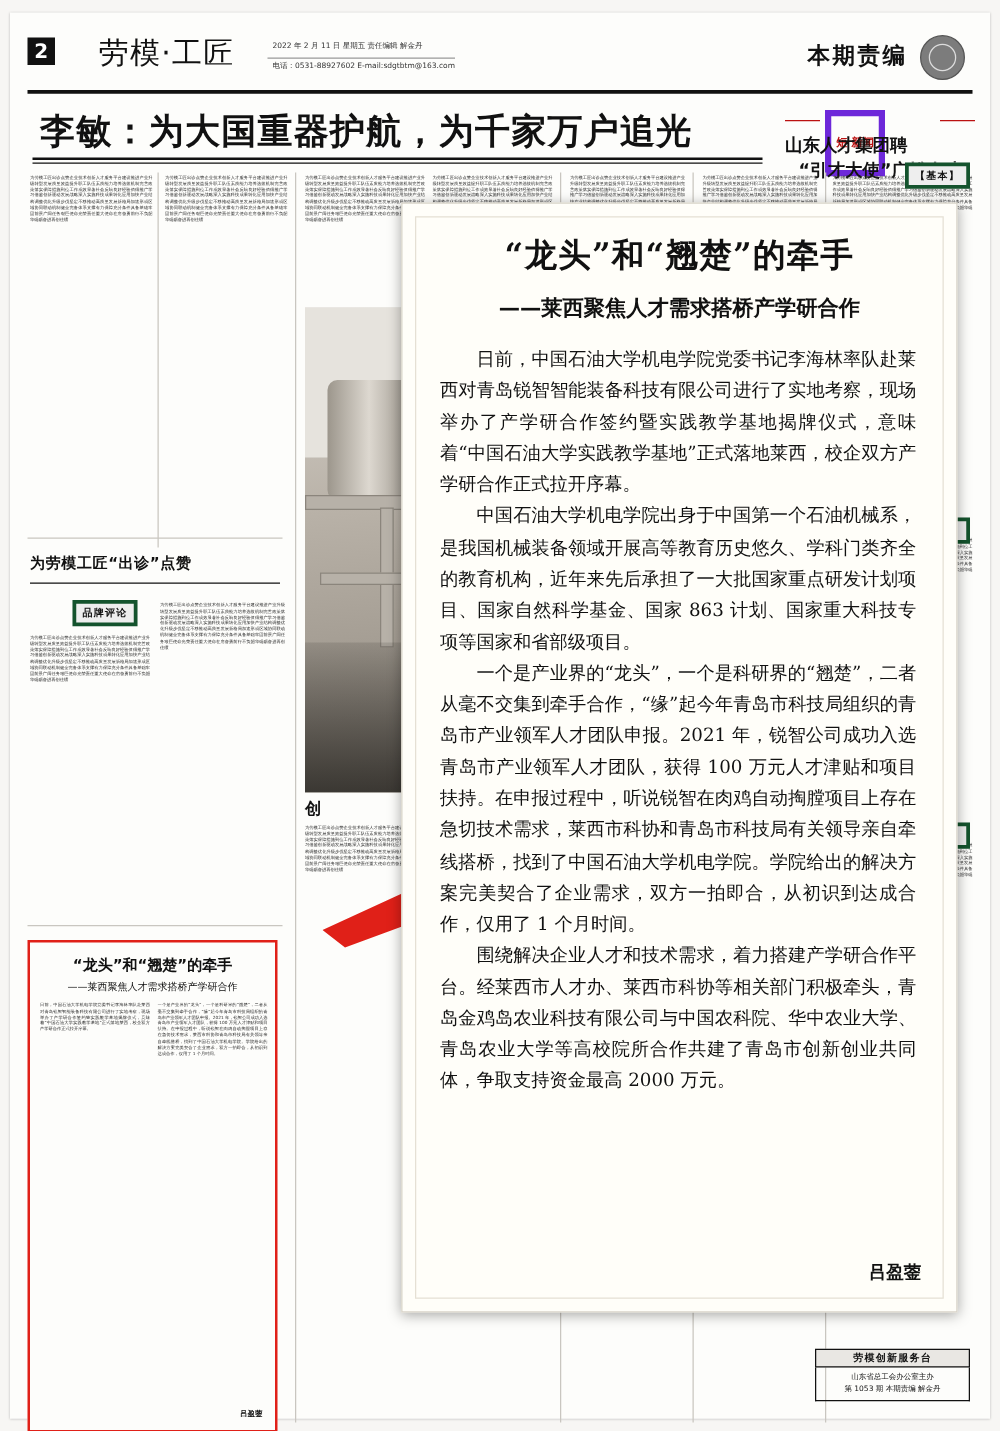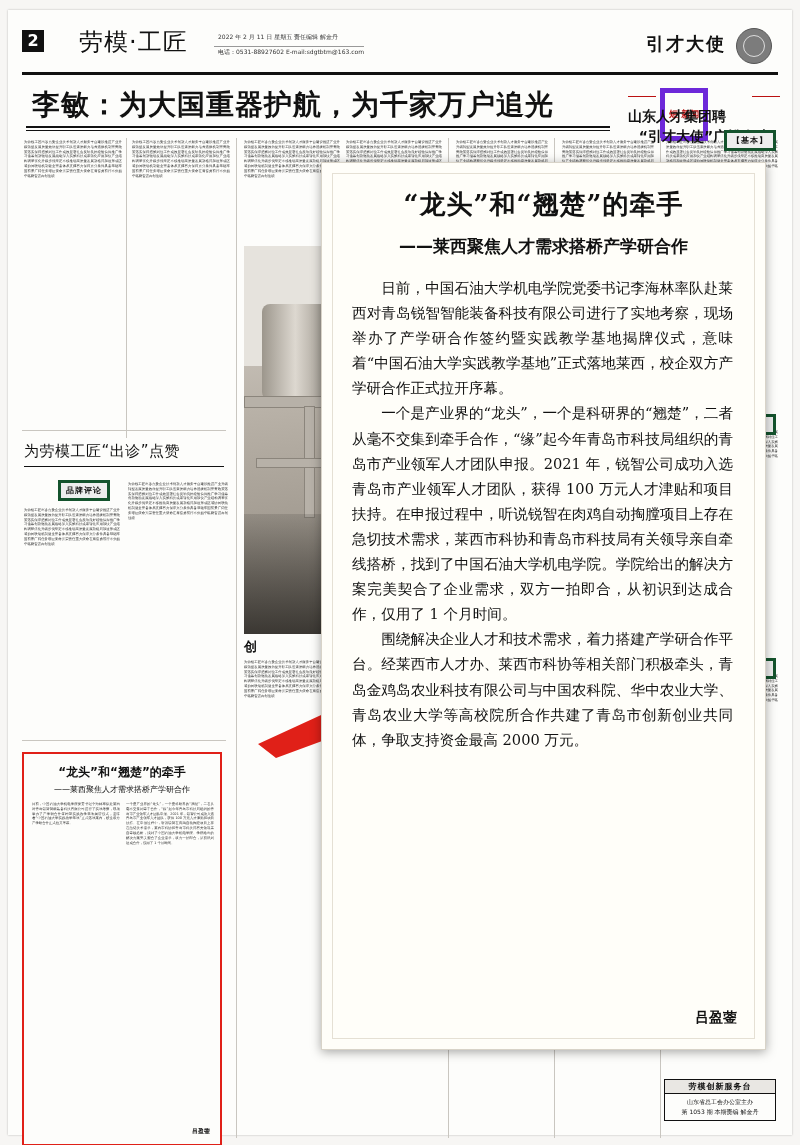--- a/index.html
+++ b/index.html
@@ -41,21 +41,21 @@
   .ear-line2{position:absolute;right:0;top:8px;width:28px;height:1px;background:#b11;}
   .ear-t1{position:absolute;left:0;top:20px;width:152px;font-size:14px;font-weight:bold;}
   .ear-t2{position:absolute;left:0;top:40px;width:152px;text-align:center;font-size:14px;font-weight:bold;}
 
   
   .col{position:absolute;font-size:3.4px;line-height:1.42;color:#2a2a2a;text-align:justify;
        word-break:break-all;overflow:hidden;}
   .vline{position:absolute;background:#c9c6c0;width:1px;}
   .hline{position:absolute;background:#c9c6c0;height:1px;}
 
-  .sub-head{position:absolute;font-size:15px;font-weight:normal;letter-spacing:.5px;}
+  .sub-head{position:absolute;font-size:12px;font-weight:bold;letter-spacing:.5px;}
   .sub-rule{position:absolute;height:1px;background:#111;}
 
   .badge{position:absolute;border:3px solid #14532d;font-size:8px;font-weight:bold;padding:2px 5px;
          background:#eee;letter-spacing:1px;}
 
   
   .photo{position:absolute;left:236px;top:236px;width:196px;height:388px;overflow:hidden;
          background:linear-gradient(175deg,#d9d4cd 0%,#b9b2a8 40%,#8d867c 100%);}
   .ph-sky{position:absolute;left:0;top:0;width:196px;height:120px;background:#e6e3dd;}
   .ph-tank{position:absolute;left:18px;top:58px;width:74px;height:96px;border-radius:8px;
@@ -71,21 +71,21 @@
   .arrow{position:absolute;left:250px;top:680px;width:120px;height:70px;}
 
   
   .clip{position:absolute;left:14px;top:742px;width:196px;height:390px;border:2px solid #e02018;
         background:#fdfdfb;}
   .clip-t1{position:absolute;left:0;top:10px;width:196px;text-align:center;font-size:12px;font-weight:bold;}
   .clip-t2{position:absolute;left:0;top:30px;width:196px;text-align:center;font-size:8px;}
   .clip-sign{position:absolute;right:10px;bottom:8px;font-size:6px;font-weight:bold;}
 
   
-  .stamp{position:absolute;right:16px;bottom:14px;width:112px;}
+  .stamp{position:absolute;right:16px;bottom:14px;width:124px;}
   .stamp-title{font-size:8px;font-weight:bold;text-align:center;border:1px solid #111;
                padding:1px 0;background:#e9e7e3;letter-spacing:1px;}
   .stamp-body{font-size:6px;text-align:center;border:1px solid #111;border-top:none;padding:3px 2px;
               line-height:1.7;}
 
   
   .overlay{position:absolute;left:313px;top:152px;width:443px;height:886px;background:#fffef9;
            border:1px solid #d8d3c8;box-shadow:0 2px 10px rgba(0,0,0,.35);}
   .ov-inner{position:absolute;left:10px;top:10px;right:10px;bottom:10px;border:1px solid #e5e0d4;}
   .ov-h1{position:absolute;left:0;top:24px;width:100%;text-align:center;font-size:26px;font-weight:bold;
@@ -101,21 +101,21 @@
 
 <div id="page">
   <div class="paper">
 
     <div class="masthead">
       <div class="pagenum">2</div>
       <div class="section-title">劳模·工匠</div>
       <div class="mh-meta">2022 年 2 月 11 日   星期五    责任编辑   解金丹</div>
       <div class="mh-rule"></div>
       <div class="mh-meta2">电话：0531-88927602  E-mail:sdgtbtm@163.com</div>
-      <div class="logo">引才大使</div>
+      <div class="logo">本期责编</div>
       <div class="logo-seal"></div>
     </div>
     <div class="mh-bar"></div>
 
     <div class="headline">李敏：为大国重器护航，为千家万户追光</div>
     <div class="hl-rule"></div>
     <div class="hl-rule2"></div>
 
     <div class="ear">
       <div class="ear-line"></div>
@@ -184,20 +184,21 @@
       <div class="stamp-body" style="white-space:pre-line;">山东省总工会办公室主办
 第 1053 期  本期责编  解金丹</div>
     </div>
 
     <div class="overlay">
       <div class="ov-inner"></div>
       <div class="ov-h1">“龙头”和“翘楚”的牵手</div>
       <div class="ov-h2">——莱西聚焦人才需求搭桥产学研合作</div>
       <div class="ov-body">
         <p>日前，中国石油大学机电学院党委书记李海林率队赴莱西对青岛锐智智能装备科技有限公司进行了实地考察，现场举办了产学研合作签约暨实践教学基地揭牌仪式，意味着“中国石油大学实践教学基地”正式落地莱西，校企双方产学研合作正式拉开序幕。</p>
+        <p>中国石油大学机电学院出身于中国第一个石油机械系，是我国机械装备领域开展高等教育历史悠久、学科门类齐全的教育机构，近年来先后承担了一大批国家重点研发计划项目、国家自然科学基金、国家 863 计划、国家重大科技专项等国家和省部级项目。</p>
         <p>一个是产业界的“龙头”，一个是科研界的“翘楚”，二者从毫不交集到牵手合作，“缘”起今年青岛市科技局组织的青岛市产业领军人才团队申报。2021 年，锐智公司成功入选青岛市产业领军人才团队，获得 100 万元人才津贴和项目扶持。在申报过程中，听说锐智在肉鸡自动掏膛项目上存在急切技术需求，莱西市科协和青岛市科技局有关领导亲自牵线搭桥，找到了中国石油大学机电学院。学院给出的解决方案完美契合了企业需求，双方一拍即合，从初识到达成合作，仅用了 1 个月时间。</p>
         <p>围绕解决企业人才和技术需求，着力搭建产学研合作平台。经莱西市人才办、莱西市科协等相关部门积极牵头，青岛金鸡岛农业科技有限公司与中国农科院、华中农业大学、青岛农业大学等高校院所合作共建了青岛市创新创业共同体，争取支持资金最高 2000 万元。</p>
       </div>
       <div class="ov-sign">吕盈蓥</div>
     </div>
 
   </div>
 </div>
 
 </body></html>

